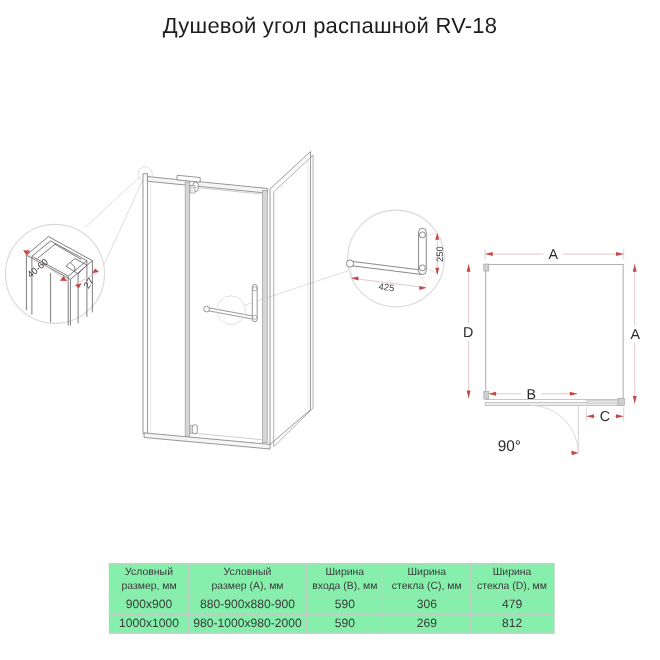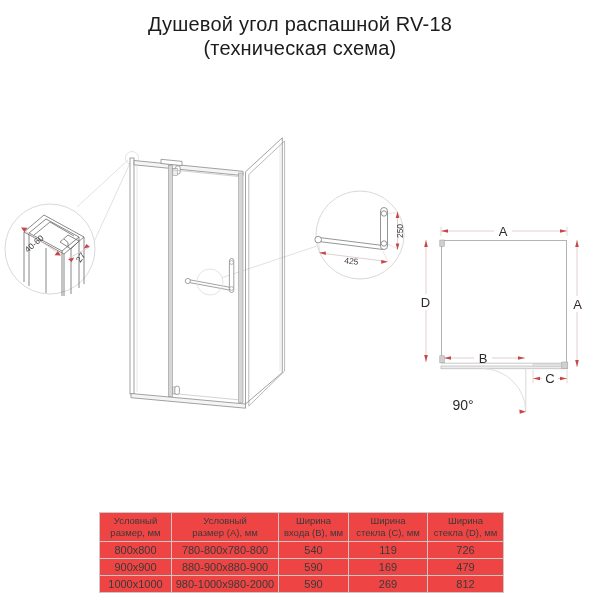--- a/index.html
+++ b/index.html
@@ -10,37 +10,36 @@
   .title{
     position:absolute;top:13px;left:0;width:600px;text-align:center;
     font-size:20px;line-height:1.18;color:#1c1c1c;letter-spacing:.2px;
   }
   svg text{font-family:"Liberation Sans",sans-serif;fill:#2d2d2d;}
   .dimsmall{font-size:8.5px;fill:#3a3a3a;}
   .planletter{font-size:13px;fill:#2b2b2b;}
   .angletext{font-size:14px;fill:#2b2b2b;}
   table.spec{
     position:absolute;left:99px;top:512px;border-collapse:collapse;
-    table-layout:fixed;width:404px;background:#ef4444;
+    table-layout:fixed;width:404px;background:#86efac;
   }
   table.spec th,table.spec td{
     border:1px solid #c8c8c8;text-align:center;vertical-align:middle;
     color:#3a3a3a;padding:1px 2px;overflow:hidden;
   }
   table.spec th{font-weight:normal;font-size:9.5px;line-height:1.25;white-space:pre-line;height:26px;}
   table.spec td{font-size:11px;height:14px;}
 </style>
 </head>
 <body>
 
 <div class="page">
 
   <div class="title">
     <div>Душевой угол распашной RV-18</div>
-    <div>(техническая схема)</div>
   </div>
 
   <svg width="600" height="440" viewBox="0 70 600 440" style="position:absolute;left:0;top:70px;">
 
     <g stroke="#dadada" stroke-width="0.8" fill="none">
       <line x1="77" y1="207" x2="128" y2="160"></line>
       <line x1="93" y1="244" x2="130" y2="163"></line>
       <line x1="222.5" y1="277.5" x2="317" y2="246"></line>
     </g>
 
@@ -216,31 +215,24 @@
         <th>Ширина
 входа (B), мм</th>
         <th>Ширина
 стекла (C), мм</th>
         <th>Ширина
 стекла (D), мм</th>
       </tr>
     </thead>
     <tbody>
       <tr>
-        <td>800x800</td>
-        <td>780-800x780-800</td>
-        <td>540</td>
-        <td>119</td>
-        <td>726</td>
-      </tr>
-      <tr>
         <td>900x900</td>
         <td>880-900x880-900</td>
         <td>590</td>
-        <td>169</td>
+        <td>306</td>
         <td>479</td>
       </tr>
       <tr>
         <td>1000x1000</td>
         <td>980-1000x980-2000</td>
         <td>590</td>
         <td>269</td>
         <td>812</td>
       </tr>
     </tbody>

